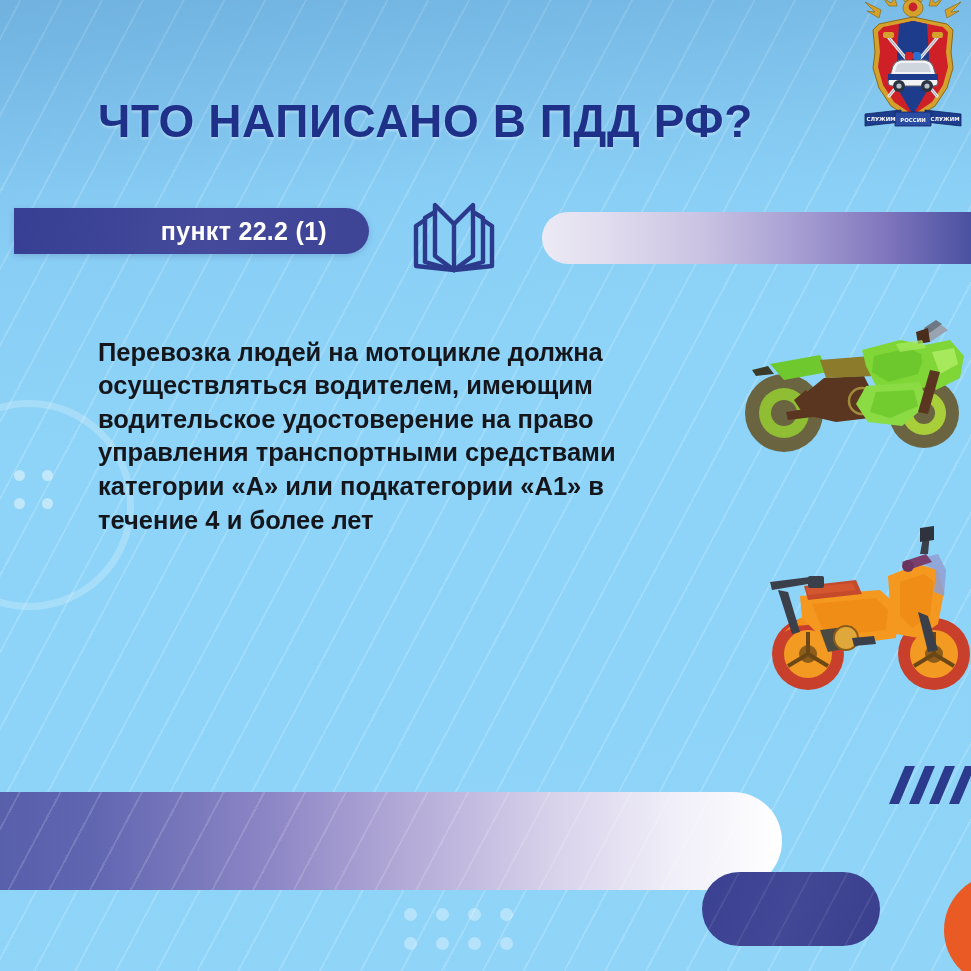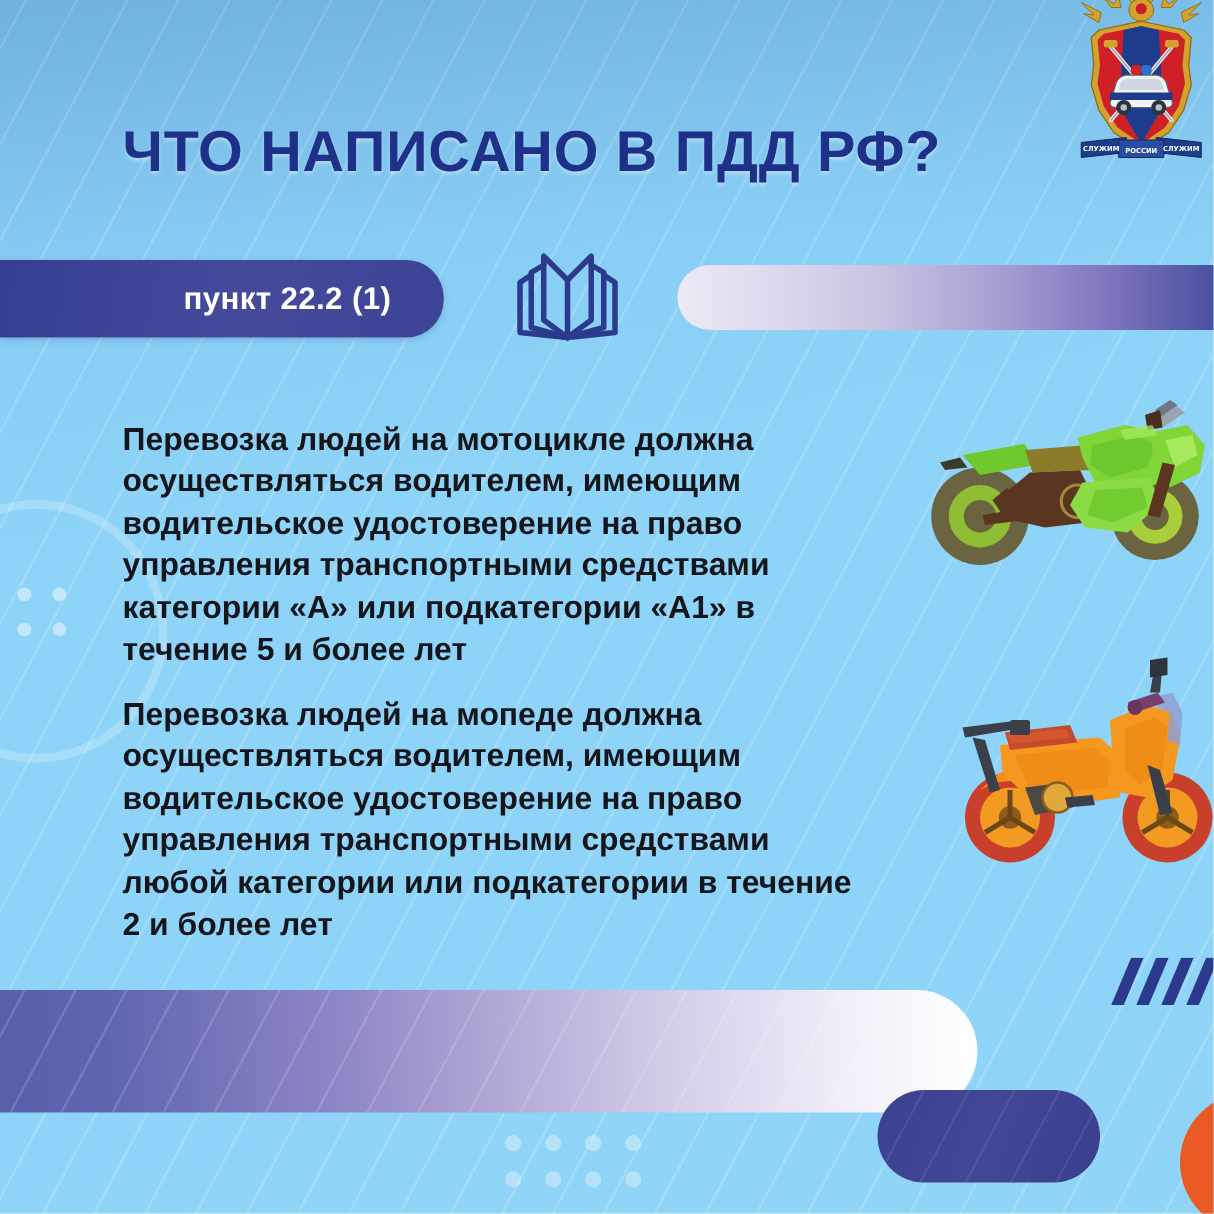--- a/index.html
+++ b/index.html
@@ -91,23 +91,23 @@
     font-size: 46px;
     font-weight: 700;
     letter-spacing: 0.6px;
     line-height: 1.05;
     text-shadow: 0 2px 3px rgba(255,255,255,0.35);
   }
 
   
   .badge {
     position: absolute;
-    left: 0;
+    left: 14px;
     top: 208px;
-    height: 62px;
+    height: 46px;
     min-width: 355px;
     background: linear-gradient(100deg, #363f93 0%, #454a9b 55%, #3d4395 100%);
     border-radius: 0 30px 30px 0;
     display: flex;
     align-items: center;
     justify-content: flex-end;
     padding-right: 42px;
     box-sizing: border-box;
     box-shadow: 0 2px 6px rgba(30,40,110,0.18);
   }
@@ -363,21 +363,21 @@
       <path d="M69 14 L79 20 L79 64 L50 72"></path>
       <path d="M21 22 L12 28 L12 68 L50 72"></path>
       <path d="M79 22 L88 28 L88 68 L50 72"></path>
     </svg>
   </div>
 
   <div class="badge-gradient-bar"></div>
 
   <p class="para para-1">
     <span>Перевозка людей на мотоцикле должна осуществляться водителем, имеющим водительское удостоверение на право управления транспортными средствами</span>
-    <span class="hl">категории «А» или подкатегории «А1» в течение 5 и более лет</span>
+    <span class="hl">категории «А» или подкатегории «А1» в течение 4 и более лет</span>
   </p>
 
   <div class="moto">
     <svg viewBox="0 0 248 170" xmlns="http://www.w3.org/2000/svg">
 
       <circle cx="60" cy="113" r="39" fill="#6b6440"></circle>
       <circle cx="60" cy="113" r="25" fill="#8fbd33"></circle>
       <circle cx="60" cy="113" r="13" fill="#6b6440"></circle>
 
       <circle cx="200" cy="113" r="35" fill="#6b6440"></circle>
@@ -407,24 +407,20 @@
       <path d="M206 70 L216 72 L204 114 L194 112 Z" fill="#5a3620"></path>
 
       <path d="M196 34 L216 24 L224 30 L206 42 Z" fill="#9aa4b0"></path>
       <path d="M200 28 L212 20 L218 24 L204 34 Z" fill="#6e7784"></path>
       <path d="M192 32 L204 28 L206 42 L194 44 Z" fill="#4a2d1a"></path>
 
       <path d="M172 44 L198 40 L202 48 L176 52 Z" fill="#a6e95c" opacity="0.75"></path>
     </svg>
   </div>
 
-  <p class="para para-2">
-    <span>Перевозка людей на мопеде должна осуществляться водителем, имеющим водительское удостоверение на право управления транспортными средствами</span>
-    <span class="hl">любой категории или подкатегории в течение 2 и более лет</span>
-  </p>
 
   <div class="moped">
     <svg viewBox="0 0 224 180" xmlns="http://www.w3.org/2000/svg">
 
       <circle cx="60" cy="134" r="36" fill="#c8402c"></circle>
       <circle cx="60" cy="134" r="24" fill="#f39a22"></circle>
       <circle cx="60" cy="134" r="9" fill="#8c5c1a"></circle>
       <g stroke="#6b4716" stroke-width="4">
         <line x1="60" y1="134" x2="60" y2="112"></line>
         <line x1="60" y1="134" x2="80" y2="146"></line>

